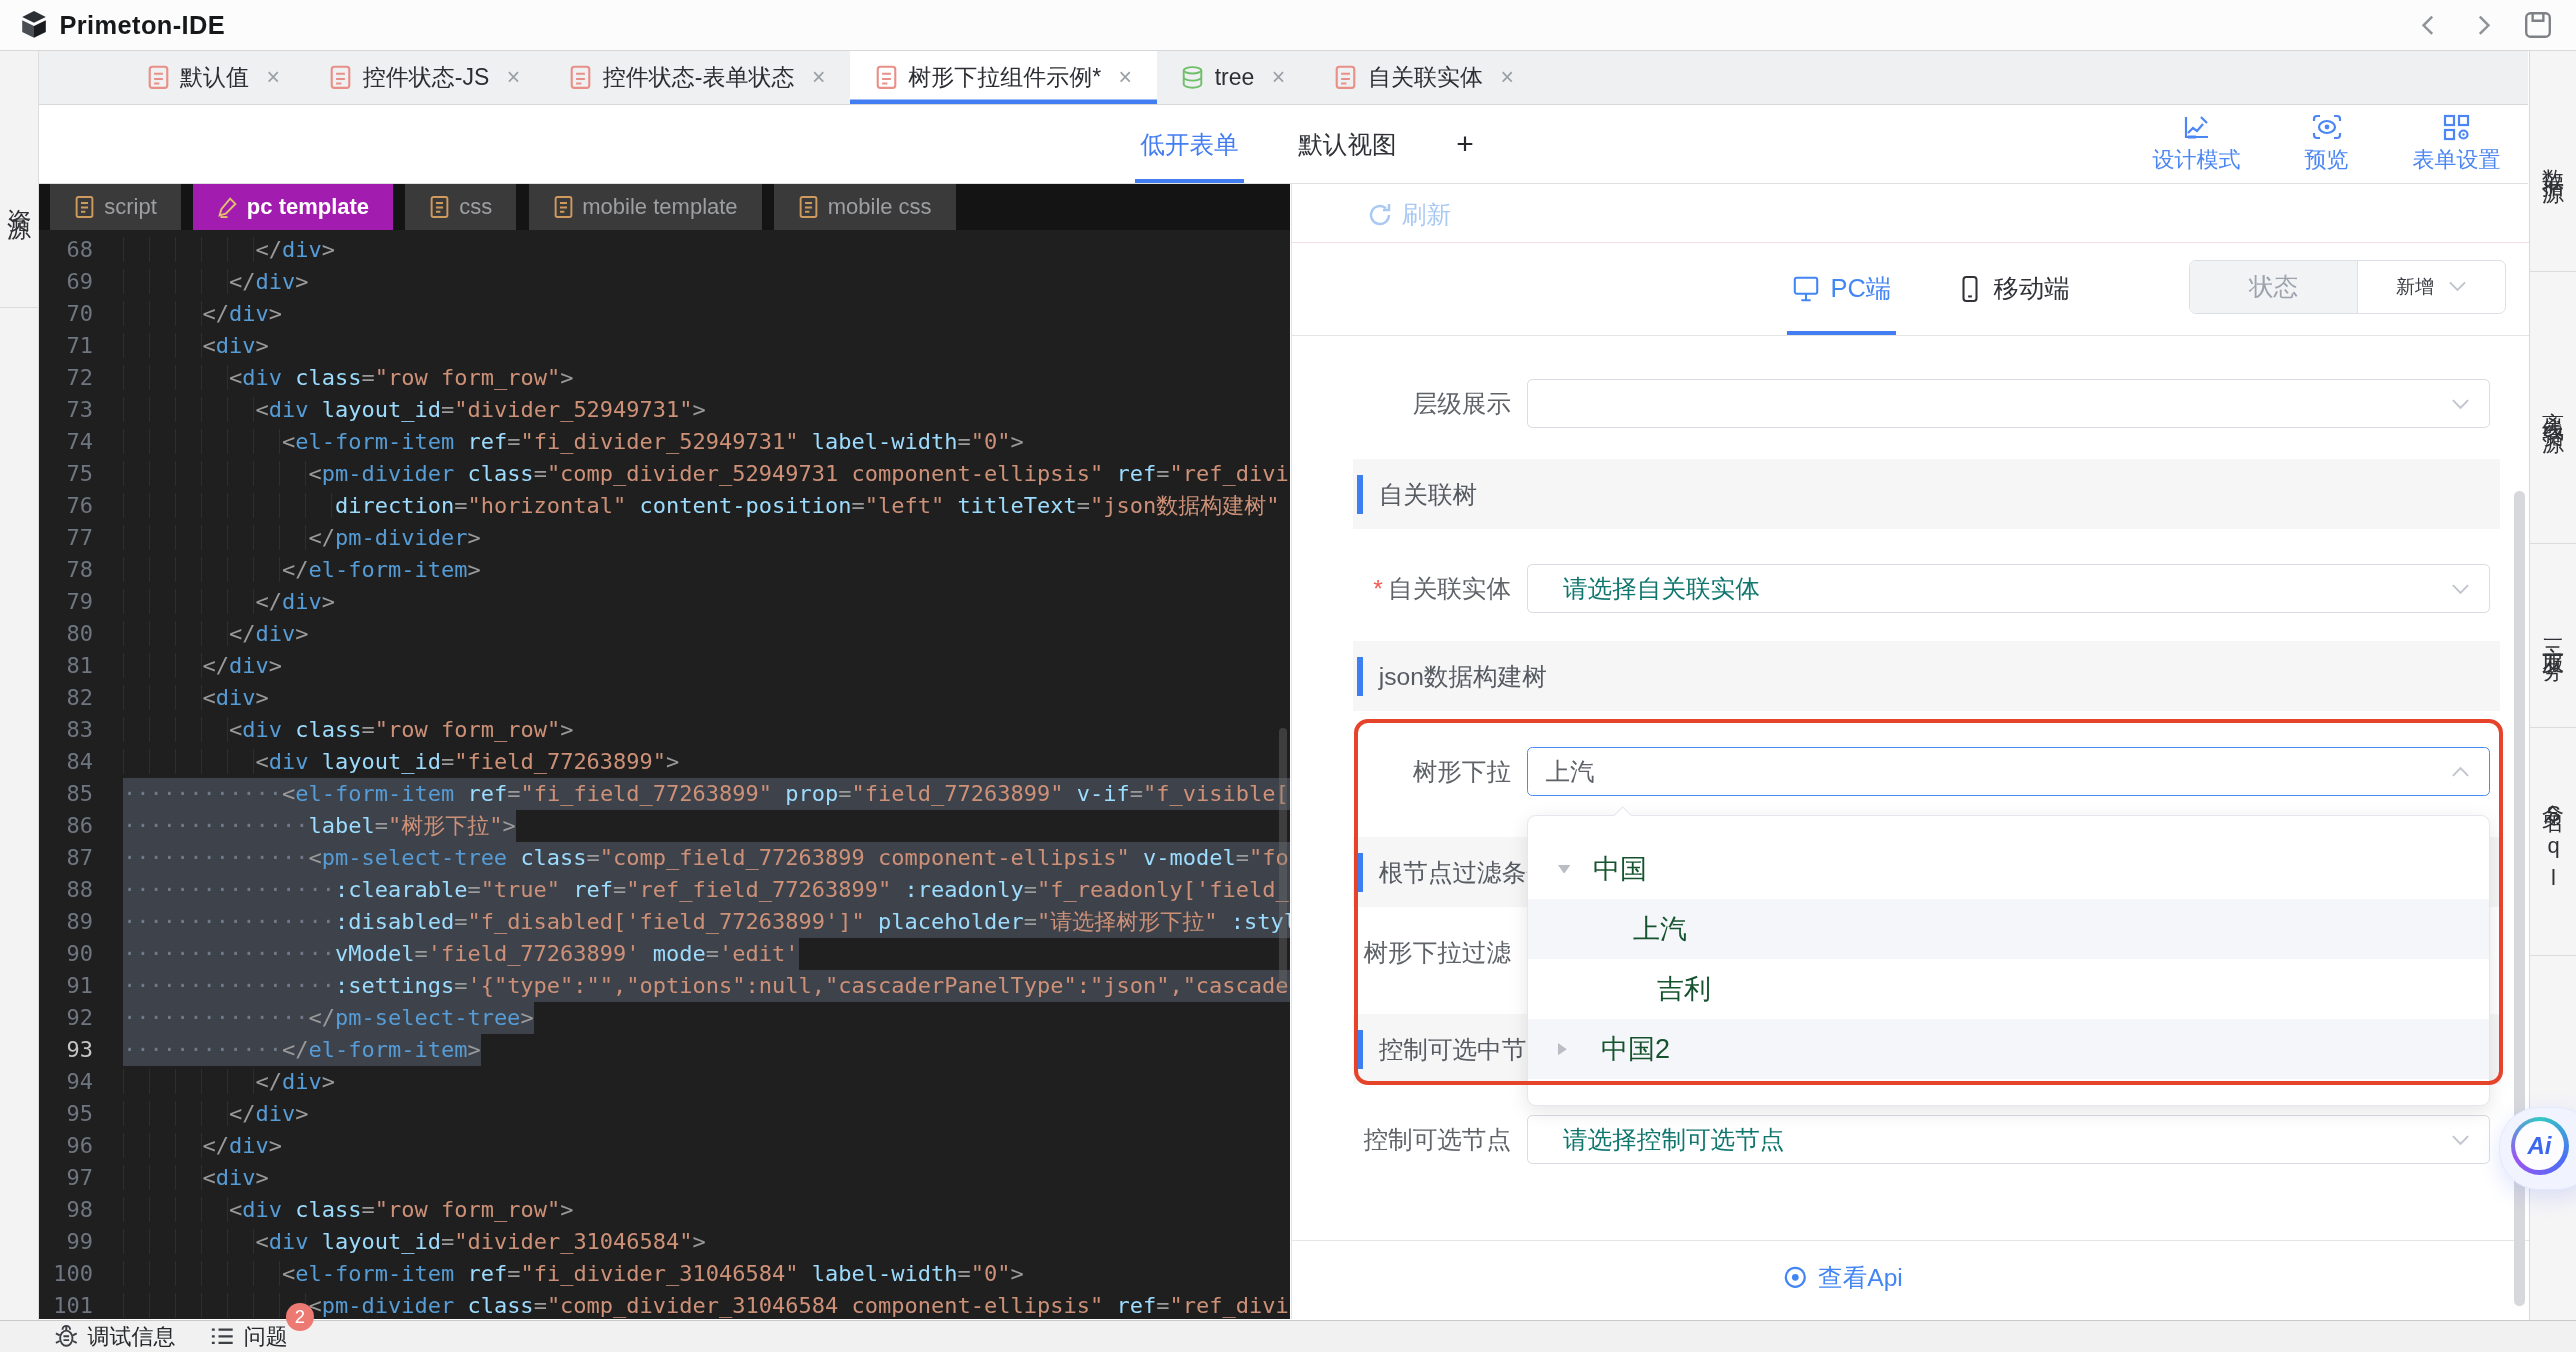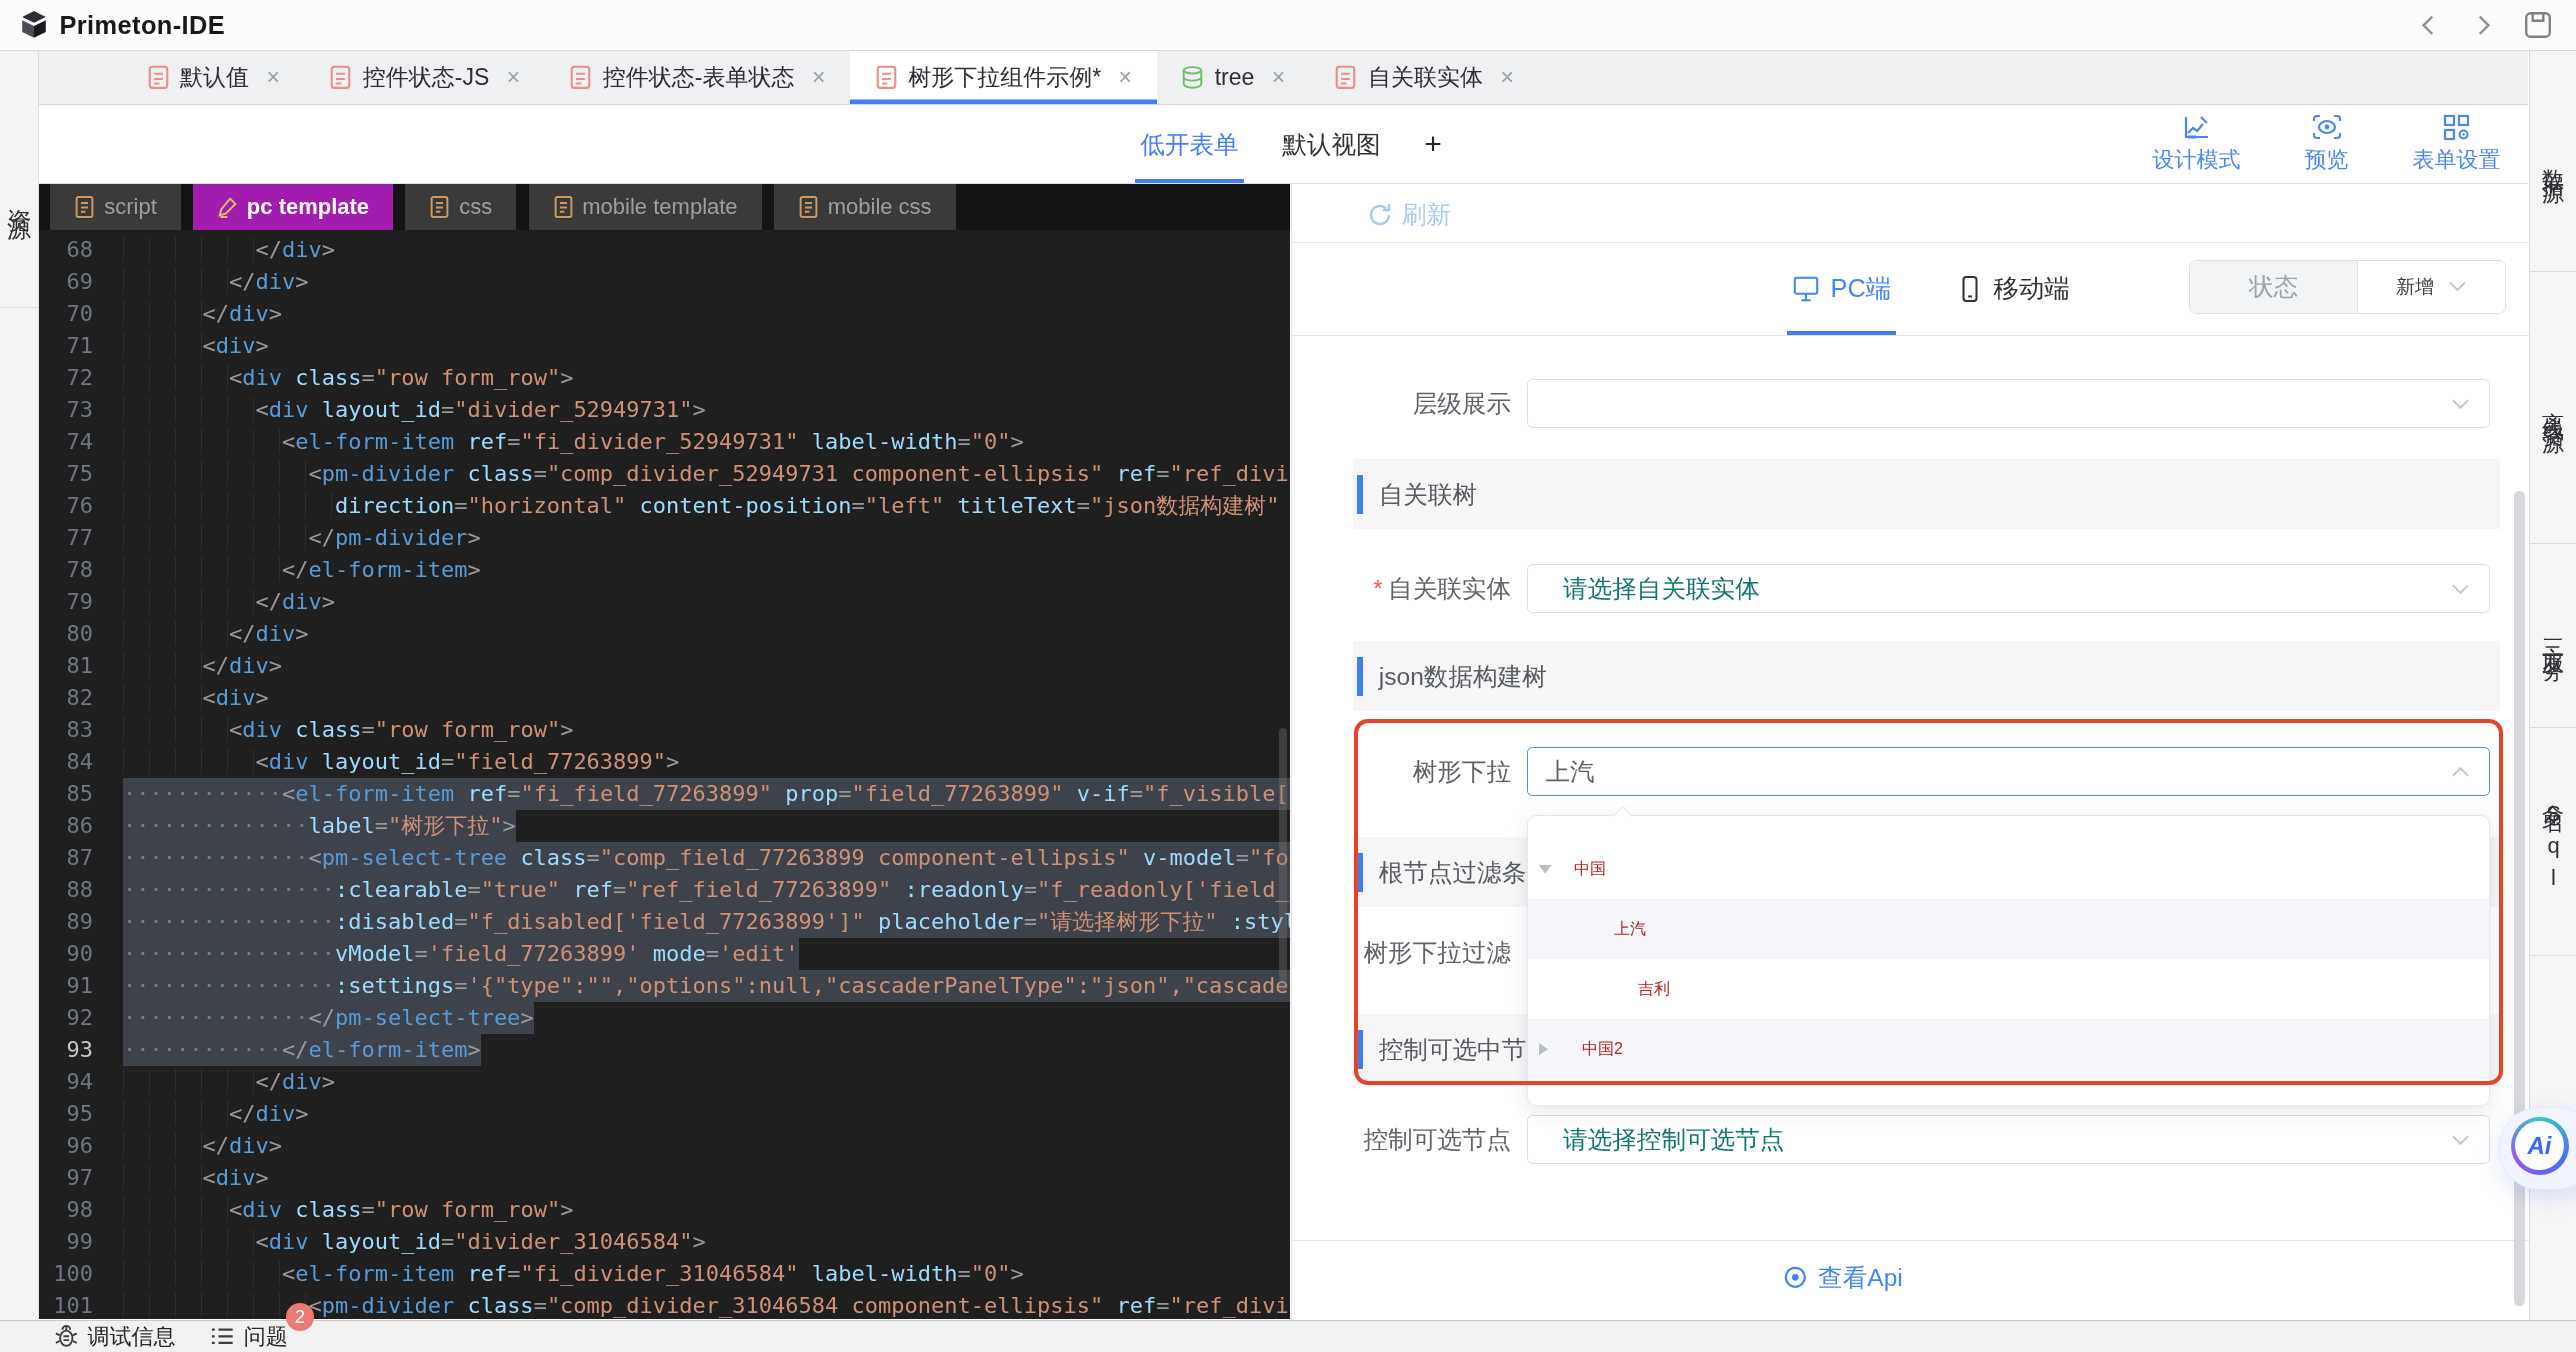--- a/index.html
+++ b/index.html
@@ -33,21 +33,21 @@
   
   .main-tabs{position:absolute;left:39px;top:51px;width:2489px;height:54px;background:#eff0f1;
              border-bottom:0.9px solid #d8d8d8;box-sizing:border-box;display:flex;align-items:stretch;padding-left:83px;}
   .mtab{display:flex;align-items:center;padding:0 24.6px;font-size:23px;color:#2c2e33;gap:10.5px;cursor:default;}
   .mtab.active{background:#fff;box-shadow:inset 0 -4.4px 0 #437df2;}
   .mtab .close{color:#9aa0a6;font-size:23px;margin-left:7px;}
 
   
   .toolbar{position:absolute;left:39px;top:105px;width:2489px;height:79px;background:#fff;
            border-bottom:0.9px solid #e0e0e0;box-sizing:border-box;}
-  .vtabs{position:absolute;left:1096px;top:0;height:100%;display:flex;gap:33px;}
+  .vtabs{position:absolute;left:1096px;top:0;height:100%;display:flex;gap:49px;}
   .vtab{display:flex;align-items:center;font-size:24.6px;color:#303237;position:relative;padding:0 5.3px;}
   .vtab.active{color:#437df2;}
   .vtab.active::after{content:"";position:absolute;left:0;right:0;bottom:0;height:4.4px;background:#437df2;}
   .vtab.add{font-size:30px;color:#26282c;}
   .actions{position:absolute;right:26px;top:0;height:100%;display:flex;gap:39px;align-items:center;}
   .action{display:flex;flex-direction:column;align-items:center;gap:4.4px;color:#4b86f2;font-size:22px;min-width:91px;}
 
   
   .editor{position:absolute;left:39px;top:184px;width:1251px;height:1135px;background:#1f1f1f;overflow:hidden;}
   .etabs{height:46px;background:#141414;display:flex;gap:12.3px;padding-left:11.4px;align-items:stretch;}
@@ -91,21 +91,21 @@
   .fselect.focus{border:1.8px solid #4a8af4;}
   .sbar{position:absolute;left:61px;width:1147px;height:70px;background:#f6f6f7;display:flex;align-items:center;}
   .sbar::before{content:"";width:5.3px;height:39px;background:#3d7ff0;margin:0 16px 0 4.4px;}
   .sbar-label{font-size:24.6px;color:#565a61;font-weight:500;}
 
   .tree-dd{position:absolute;left:235px;top:631px;width:963px;height:291px;background:#fff;border:0.9px solid #e4e7ed;
            border-radius:8.8px;box-shadow:0 5.3px 19px rgba(0,0,0,.10);z-index:5;box-sizing:border-box;}
   .dd-arrow{position:absolute;top:-7px;left:88px;width:12.3px;height:12.3px;background:#fff;
             border-left:0.9px solid #e4e7ed;border-top:0.9px solid #e4e7ed;transform:rotate(45deg);}
   .dd-list{padding-top:23px;}
-  .dd-item{height:60px;display:flex;align-items:center;font-size:16px;color:#b91c1c;padding-left:11px;}
+  .dd-item{height:60px;display:flex;align-items:center;font-size:27px;color:#14532d;padding-left:30px;}
   .dd-item.hl{background:#f4f6f9;}
   .dd-caret{width:35px;display:flex;align-items:center;}
   .redbox{position:absolute;left:62px;top:535px;width:1149px;height:366px;border:4.4px solid #e6432b;
           border-radius:14px;z-index:7;pointer-events:none;box-sizing:border-box;}
   .hr{position:absolute;left:0;top:1056px;width:100%;border-top:0.9px solid #e6e6e6;}
   .api-link{position:absolute;left:491px;top:1077px;display:flex;align-items:center;gap:10.5px;color:#4285f4;font-size:24.6px;}
   .rscroll{position:absolute;right:4.4px;top:307px;width:10.5px;height:815px;background:#d7d8db;border-radius:5.3px;}
 
   
   .ai-pill{position:absolute;left:2499px;top:1107px;width:96px;height:81px;background:#f1f4ff;

